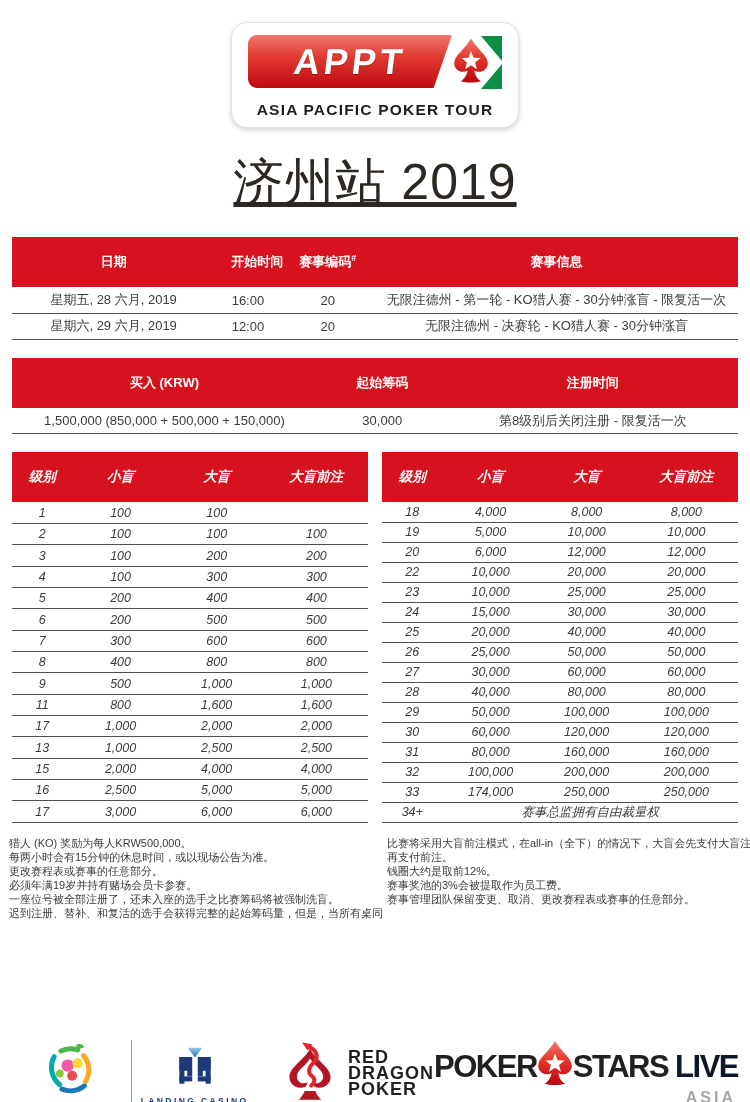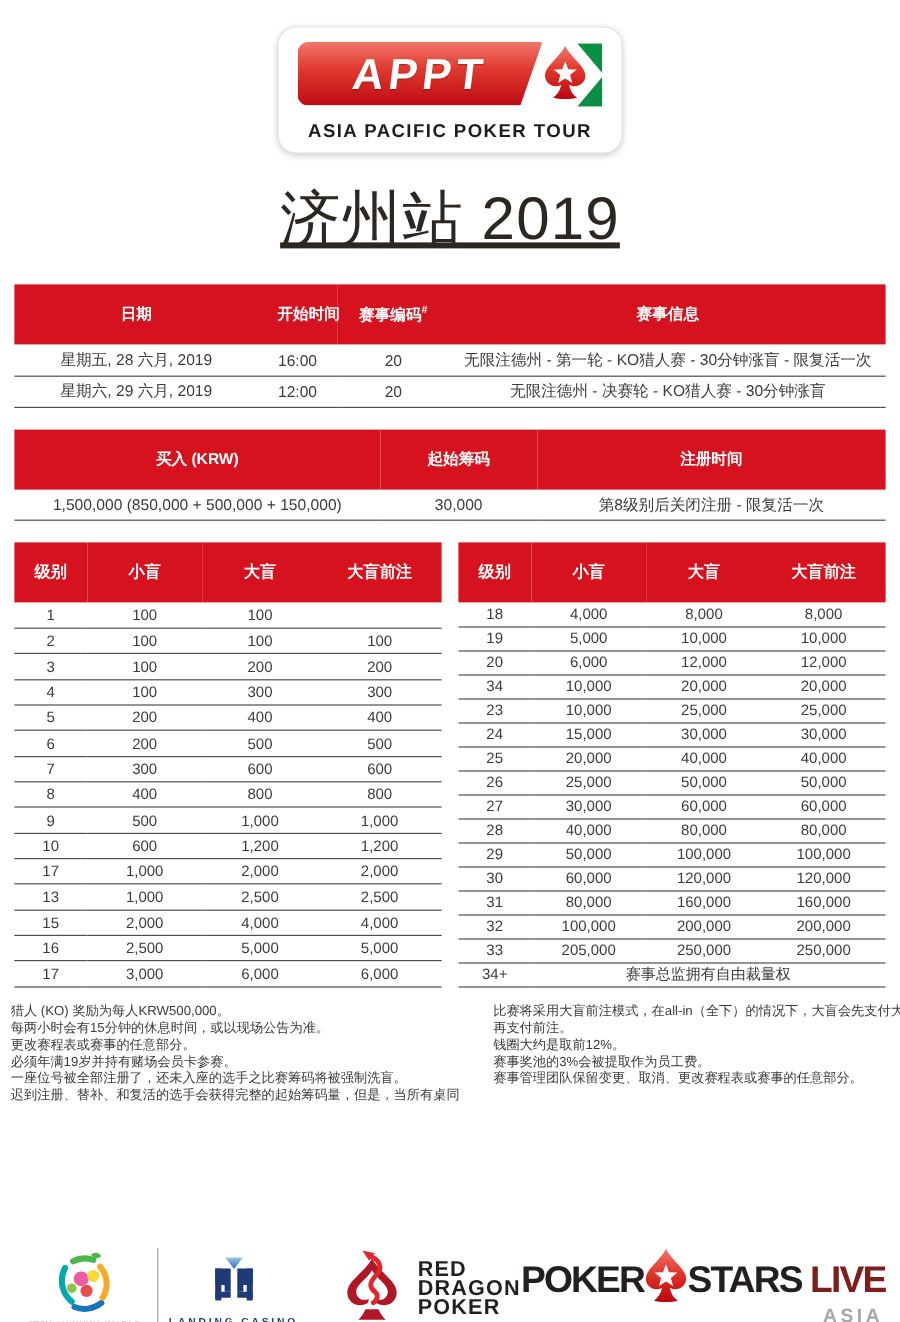--- a/index.html
+++ b/index.html
@@ -68,30 +68,30 @@
     white-space: nowrap; overflow: hidden;
   }
   sup { font-size: 9px; vertical-align: super; }
 
   .schedule, .buyin { width: 726px; margin: 28px auto 0; }
   .buyin { margin-top: 18px; }
 
   
   .blinds-wrap {
     width: 726px; margin: 18px auto 4px;
-    display: flex; gap: 14px;
+    display: flex; gap: 14px; font-style: italic;
   }
   table.blinds { flex: 1 1 0; }
   table.blinds th { height: 28px; font-size: 13.5px; }
   table.blinds td { height: 20px; font-size: 12.5px; }
 
   
   .notes {
     width: 732px; margin: 13px auto 16px;
-    display: flex; gap: 28px;
+    display: flex; gap: 4px;
   }
   .notes-col { flex: 1 1 0; }
   .note-line { font-size: 11px; line-height: 14px; color: #3a3a3a; white-space: nowrap; }
 
   
   .sponsors {
     position: absolute; left: 14px; right: 12px; bottom: 6px; height: 86px;
     display: flex; align-items: center;
   }
   .sp-block { display: flex; flex-direction: column; align-items: center; }
@@ -101,21 +101,21 @@
     color: #333; white-space: nowrap;
   }
   .sp-div { width: 1px; height: 62px; background: #9a9a9a; margin: 0 4px 8px; }
   .sp-landing { width: 122px; }
   .sp-landing .sp-label { font-size: 8.5px; letter-spacing: 2.4px; color: #17407e; }
   .sp-rdp { display: flex; align-items: center; margin-left: 28px; margin-bottom: 4px; }
   .rdp-text { margin-left: 9px; font-weight: bold; font-size: 18px; line-height: 16px; letter-spacing: 1px; color: #241f1f; }
   .sp-ps { margin-left: auto; display: flex; flex-direction: column; align-items: flex-end; margin-bottom: 2px; }
   .ps-row { display: flex; align-items: center; font-weight: bold; font-size: 31px; letter-spacing: -1.5px; color: #231f20; line-height: 1; }
   .ps-spade { width: 42px; height: 50px; margin: 0 -3px; position: relative; top: -2px; }
-  .ps-live { color: #7f1d1d; margin-left: 7px; }
+  .ps-live { color: #0f172a; margin-left: 7px; }
   .ps-asia { font-size: 16px; font-weight: bold; letter-spacing: 3px; color: #a7a7a9; margin-top: -2px; margin-right: 2px; }
 </style>
 </head>
 <body>
 
 <div class="page">
 
   <div class="appt-logo">
     <div class="appt-top">
       <div class="appt-panel">
@@ -258,24 +258,24 @@
             <td>800</td>
             <td>800</td>
           </tr>
           <tr>
             <td>9</td>
             <td>500</td>
             <td>1,000</td>
             <td>1,000</td>
           </tr>
           <tr>
-            <td>10</td>
-            <td>600</td>
-            <td>1,200</td>
-            <td>1,200</td>
+            <td>11</td>
+            <td>800</td>
+            <td>1,600</td>
+            <td>1,600</td>
           </tr>
           <tr>
             <td>17</td>
             <td>1,000</td>
             <td>2,000</td>
             <td>2,000</td>
           </tr>
           <tr>
             <td>13</td>
             <td>1,000</td>
@@ -331,21 +331,21 @@
             <td>10,000</td>
             <td>10,000</td>
           </tr>
           <tr>
             <td>20</td>
             <td>6,000</td>
             <td>12,000</td>
             <td>12,000</td>
           </tr>
           <tr>
-            <td>34</td>
+            <td>22</td>
             <td>10,000</td>
             <td>20,000</td>
             <td>20,000</td>
           </tr>
           <tr>
             <td>23</td>
             <td>10,000</td>
             <td>25,000</td>
             <td>25,000</td>
           </tr>
@@ -398,21 +398,21 @@
             <td>160,000</td>
           </tr>
           <tr>
             <td>32</td>
             <td>100,000</td>
             <td>200,000</td>
             <td>200,000</td>
           </tr>
           <tr>
             <td>33</td>
-            <td>205,000</td>
+            <td>174,000</td>
             <td>250,000</td>
             <td>250,000</td>
           </tr>
         </tbody>
       <tbody>
         <tr>
           <td>34+</td>
           <td colspan="3">赛事总监拥有自由裁量权</td>
         </tr>
       </tbody>

